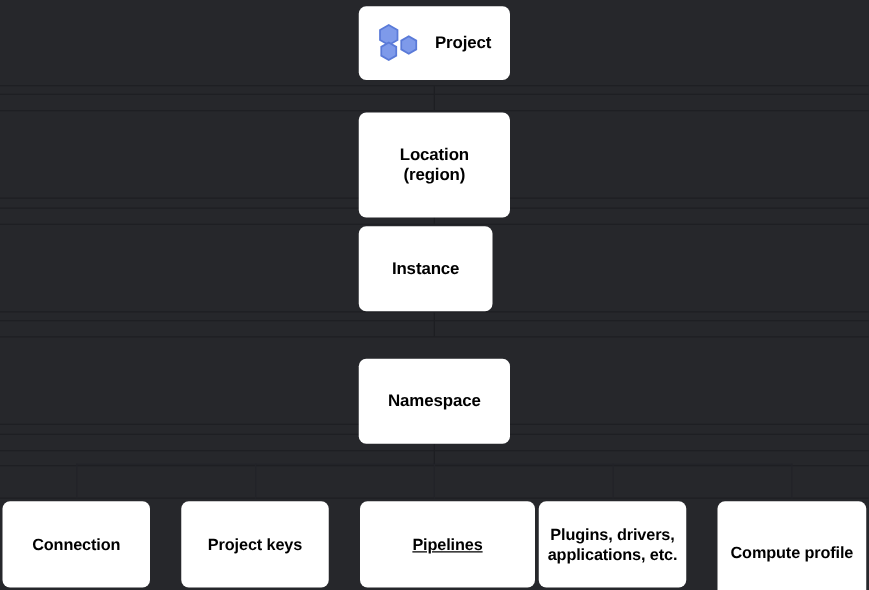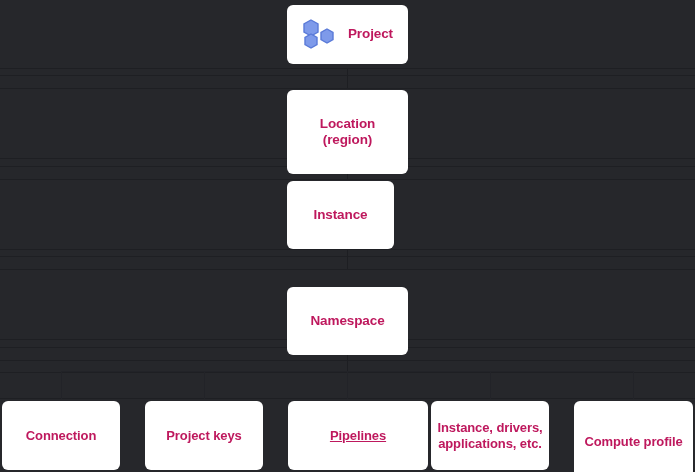--- a/index.html
+++ b/index.html
@@ -47,21 +47,21 @@
 
   
   .node {
     position: absolute;
     background: #ffffff;
     border-radius: 6px;
     display: flex;
     align-items: center;
     justify-content: center;
     box-sizing: border-box;
-    color: #be185d;
+    color: #000000;
     font-weight: bold;
     font-size: 13.5px;
     line-height: 1.22;
     text-align: center;
     letter-spacing: -0.1px;
   }
 
   .node .label {
     display: block;
     white-space: pre-line;
@@ -152,21 +152,21 @@
 
     <div class="node" style="left:145px; top:401px; width:118px; height:69px;">
       <span class="label">Project keys</span>
     </div>
 
     <div class="node" style="left:288px; top:401px; width:140px; height:69px;text-decoration:underline;">
       <span class="label">Pipelines</span>
     </div>
 
     <div class="node" style="left:431px; top:401px; width:118px; height:69px;">
-      <span class="label">Instance, drivers,
+      <span class="label">Plugins, drivers,
 applications, etc.</span>
     </div>
 
     <div class="node" style="left:574px; top:401px; width:119px; height:82px;">
       <span class="label">Compute profile</span>
     </div>
 
   </div>
 
 </div>

